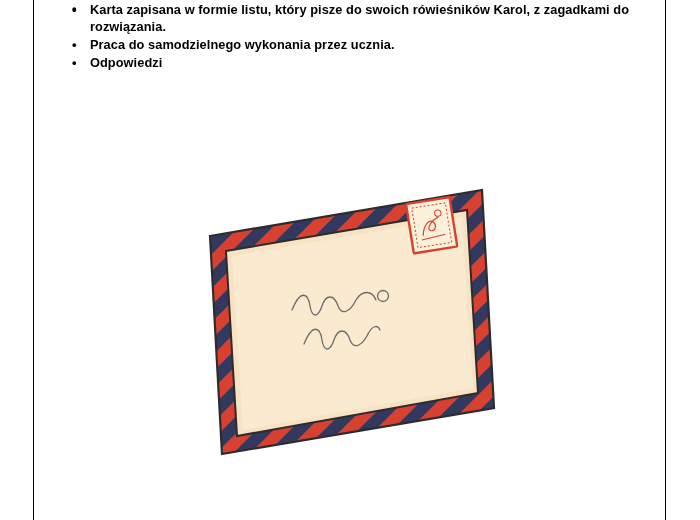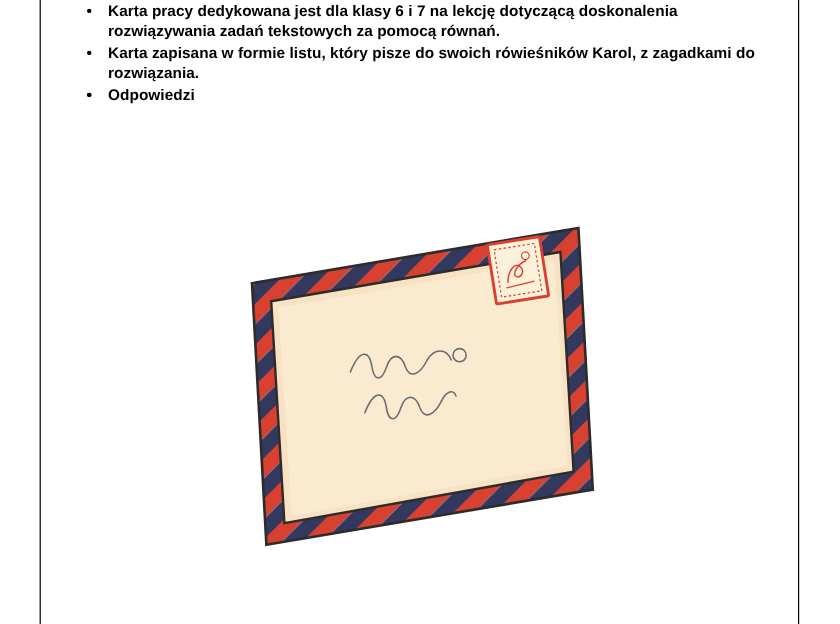--- a/index.html
+++ b/index.html
@@ -75,28 +75,28 @@
 <body>
 
 <div class="page">
 
   <div class="rule rule-left"></div>
   <div class="rule rule-right"></div>
 
   <ul class="bullet-list">
     <li class="bullet-item">
       <span class="dot">•</span>
-      <span>Karta pracy dedykowana jest dla klasy 6 i 7 na lekcję dotyczącą doskonalenia rozwiązywania zadań tekstowych za pomocą równań.</span>
     </li>
     <li class="bullet-item">
       <span class="dot">•</span>
       <span>Karta zapisana w formie listu, który pisze do swoich rówieśników Karol, z zagadkami do rozwiązania.</span>
     </li>
     <li class="bullet-item">
       <span class="dot">•</span>
+      <span>Praca do samodzielnego wykonania przez ucznia.</span>
     </li>
     <li class="bullet-item">
       <span class="dot">•</span>
       <span>Odpowiedzi</span>
     </li>
   </ul>
 
   <div class="envelope-wrap">
     <svg class="envelope-svg" width="320" height="300" viewBox="0 0 320 300" xmlns="http://www.w3.org/2000/svg">
       <defs>

